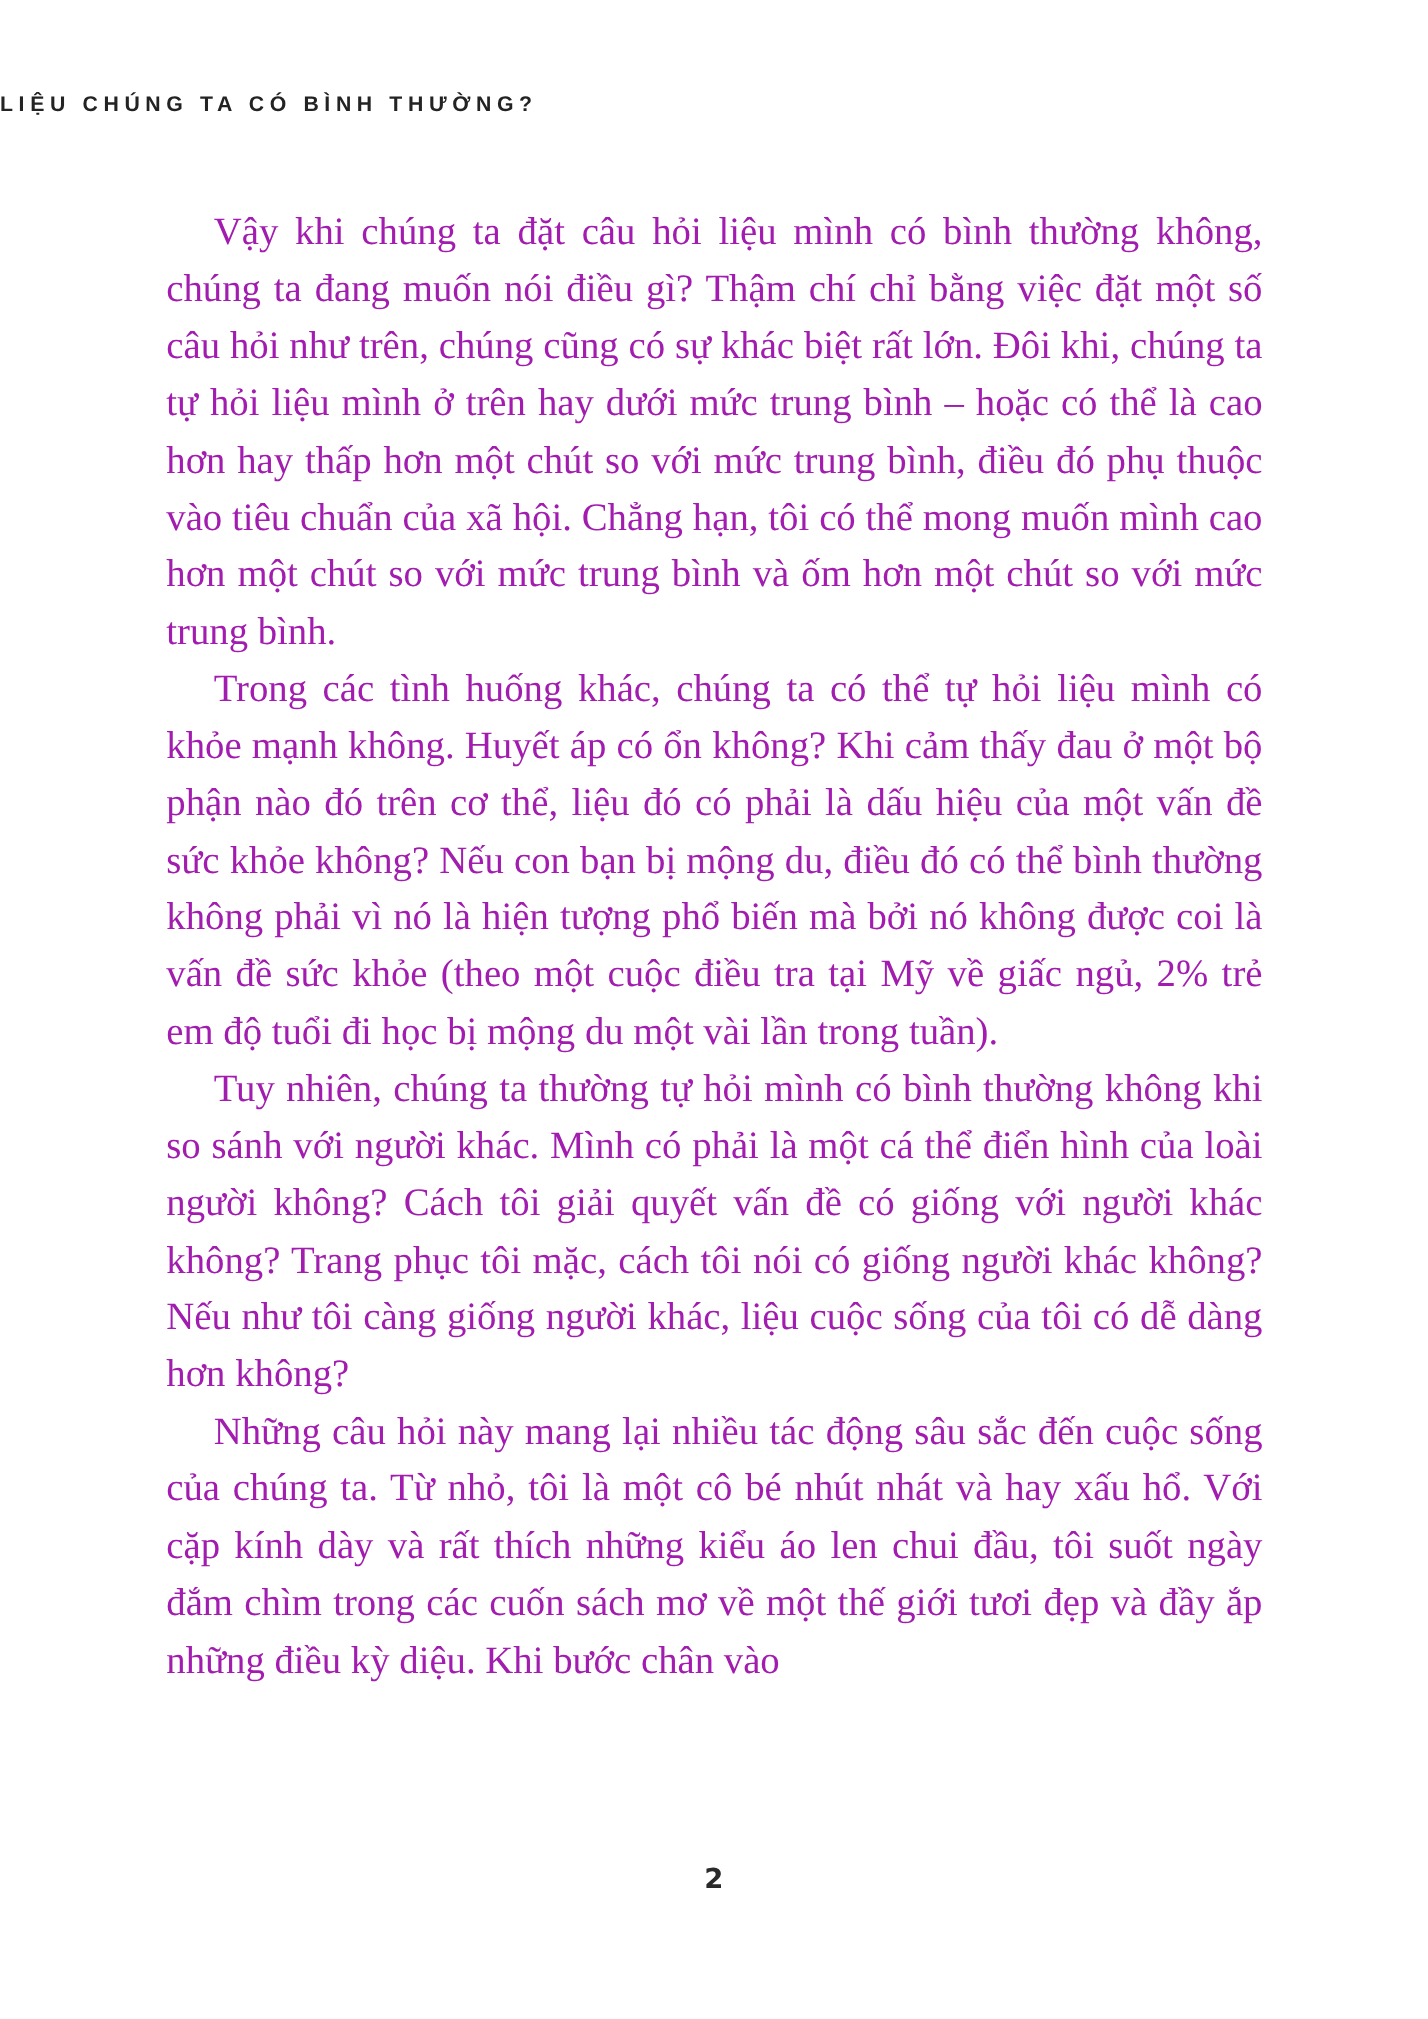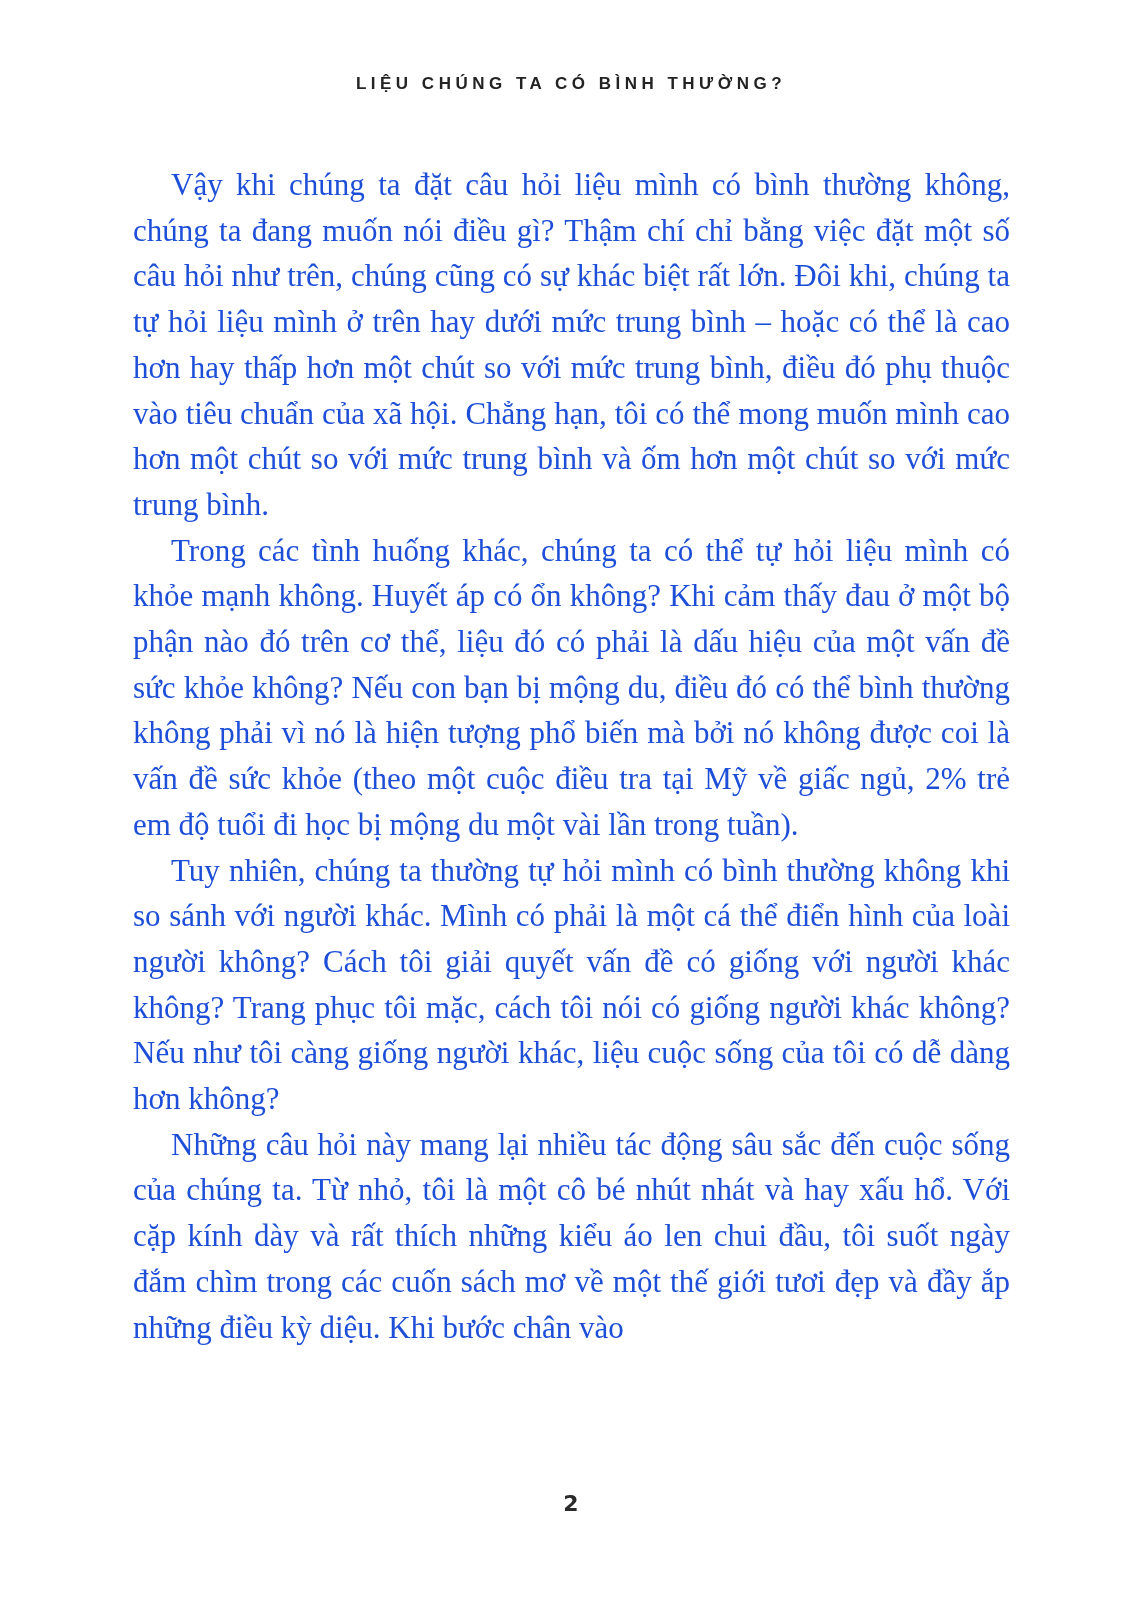--- a/index.html
+++ b/index.html
@@ -13,36 +13,36 @@
     width: 1142px;
     height: 1615px;
     background: #ffffff;
     overflow: hidden;
   }
   .running-head {
     position: absolute;
     top: 74px;
     left: 0;
     width: 100%;
-    text-align: center;
+    text-align: left;
     font-family: "Liberation Sans", sans-serif;
     font-weight: 700;
     font-size: 17px;
     letter-spacing: 4.5px;
     color: #232323;
   }
   .text-block {
     position: absolute;
     top: 162px;
     left: 133px;
     width: 877px;
     font-family: "Liberation Serif", serif;
     font-size: 31px;
     line-height: 45.7px;
-    color: #1d4ed8;
+    color: #a21caf;
     text-align: justify;
     text-justify: inter-word;
   }
   .text-block p {
     margin: 0;
     padding: 0;
     text-indent: 38px;
   }
   .italic {
   }

